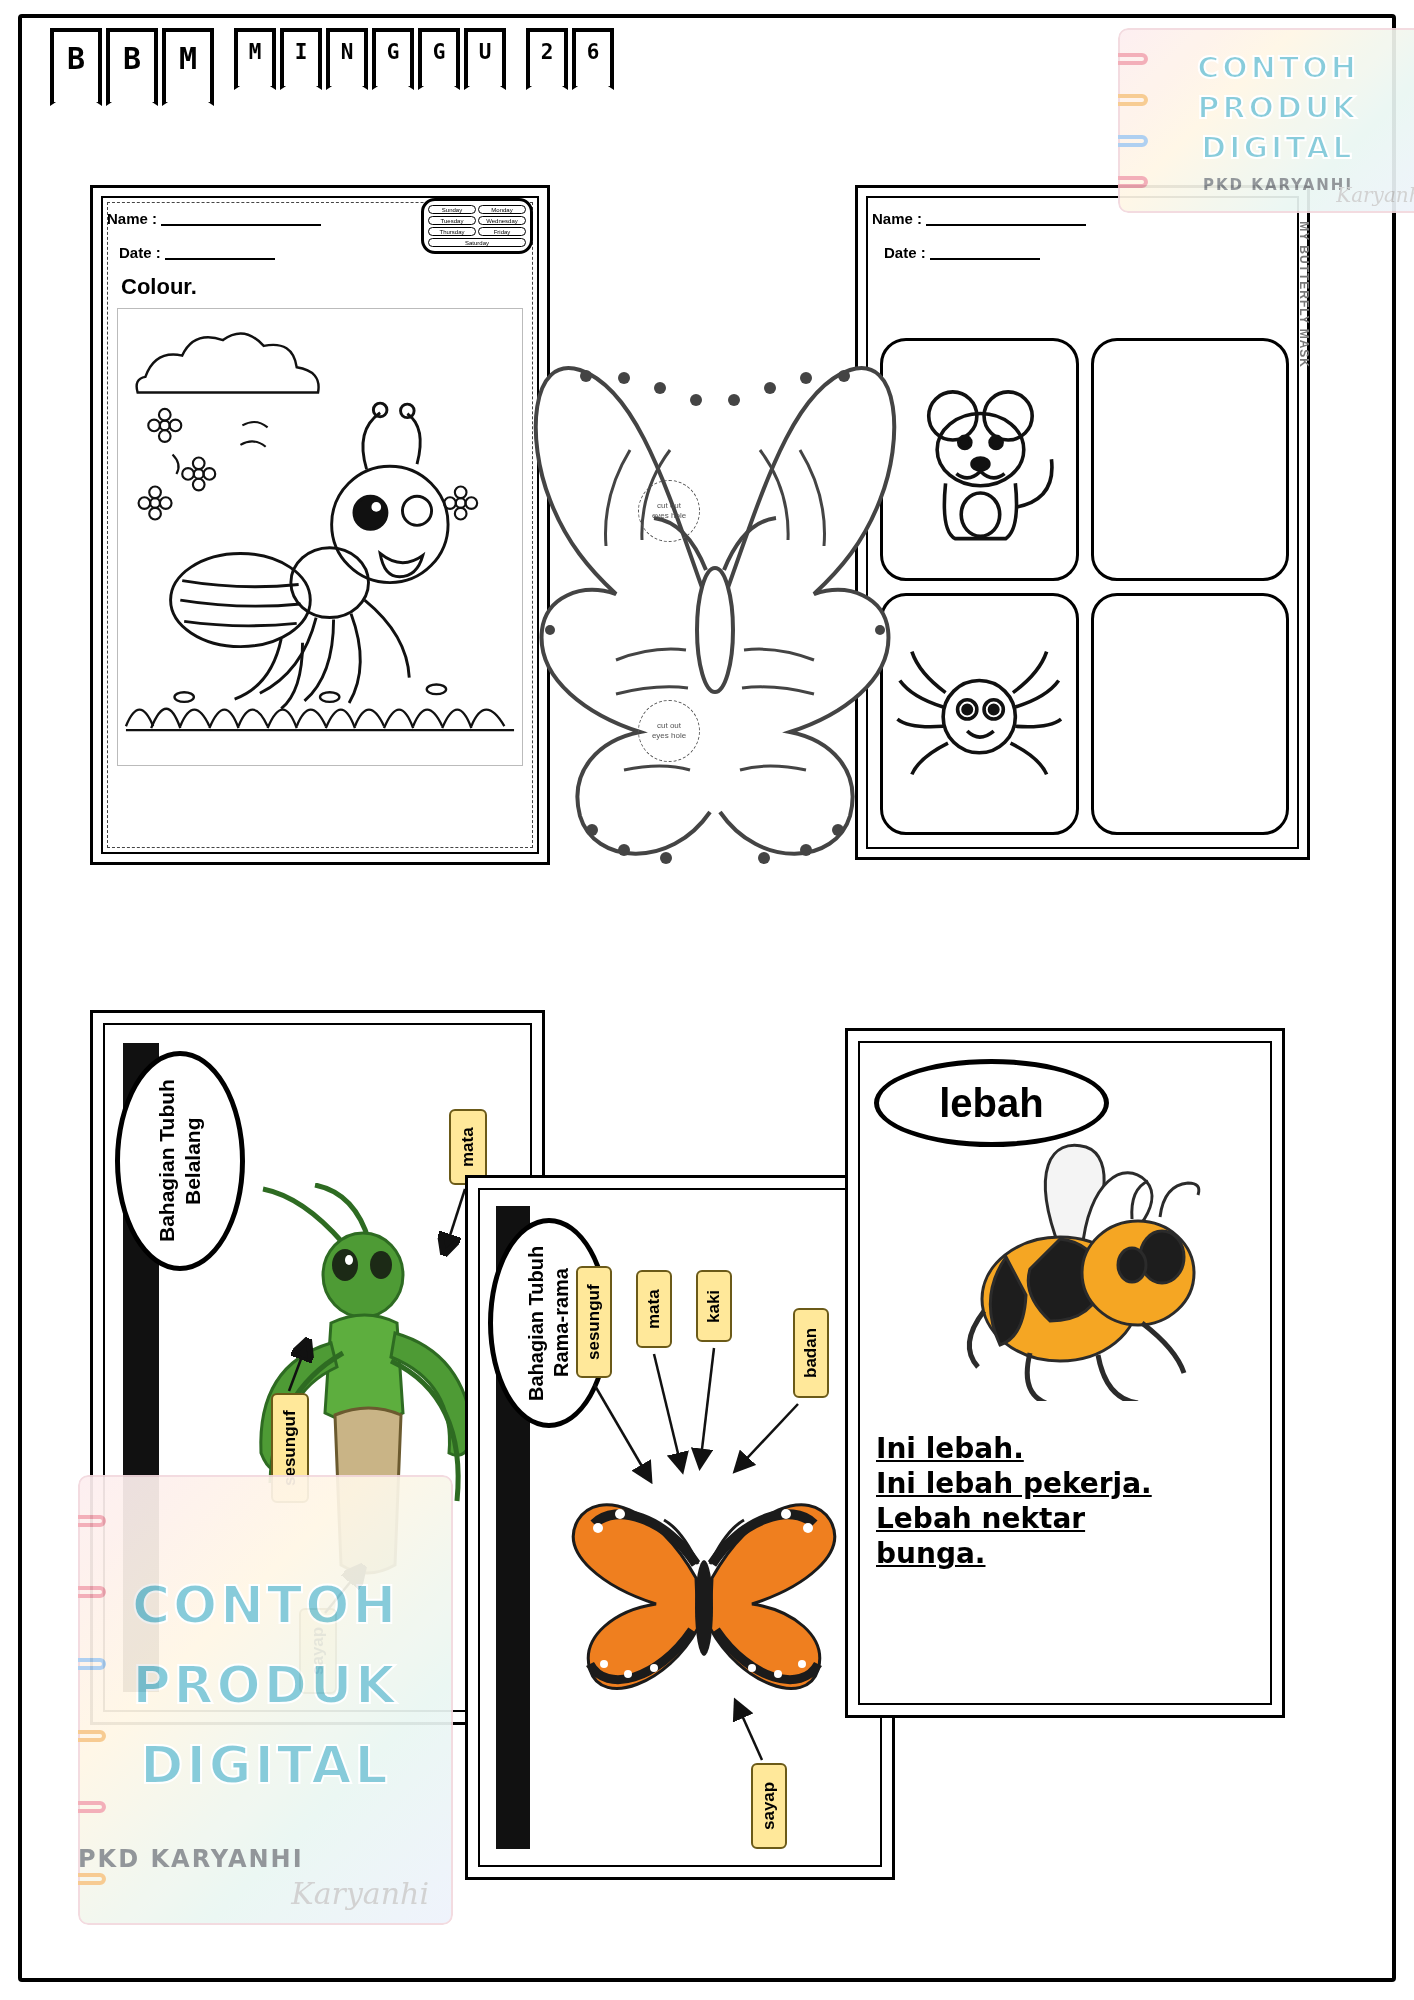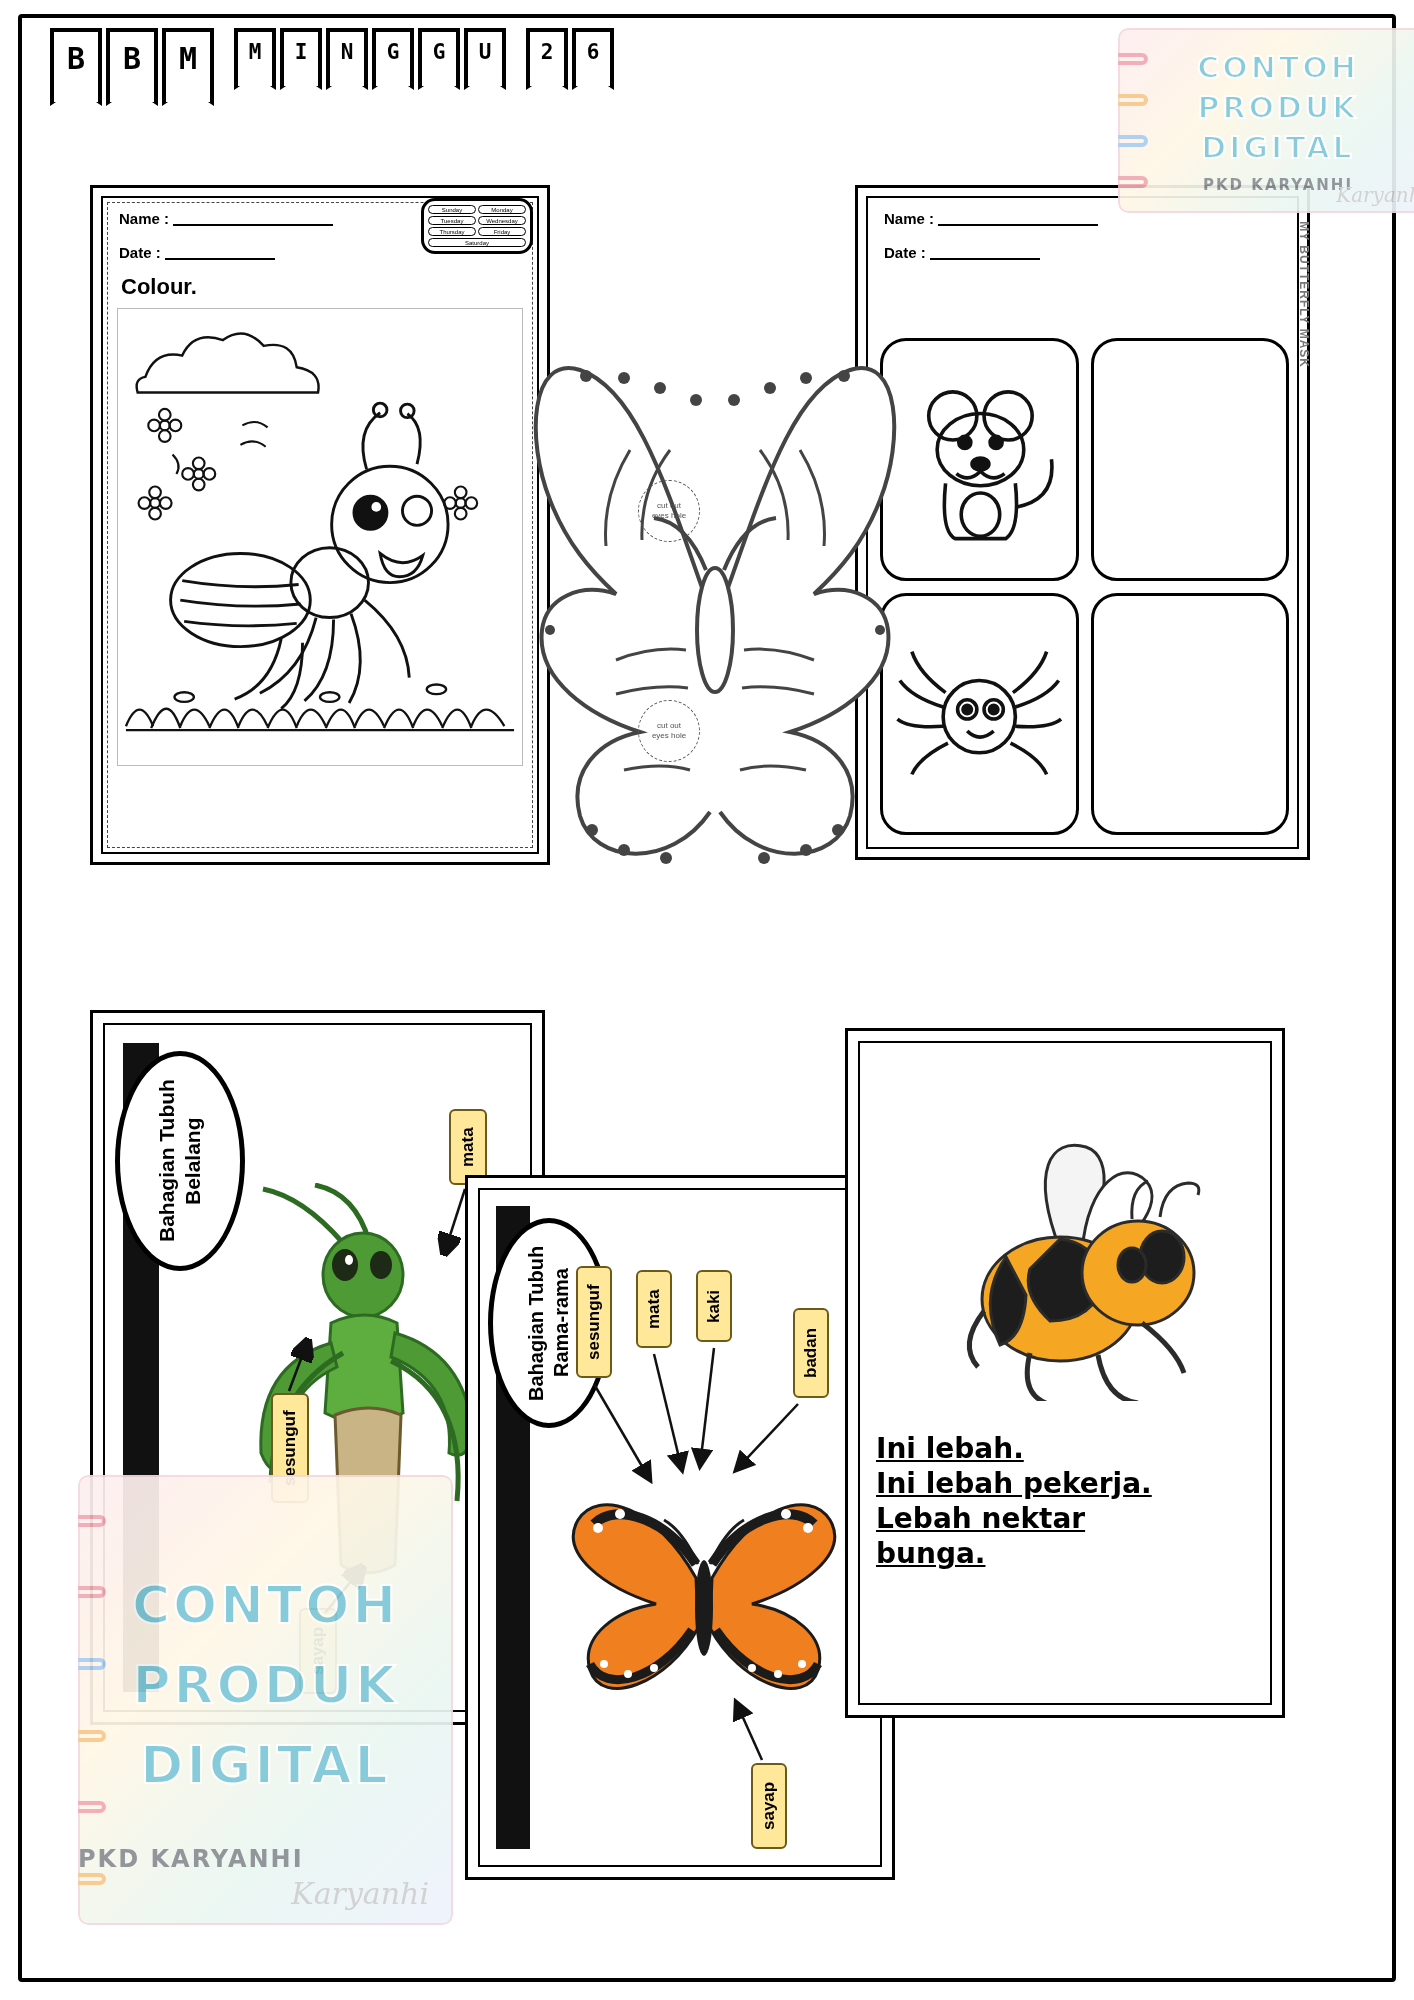--- a/index.html
+++ b/index.html
@@ -14,21 +14,21 @@
   .flag span{font-family:"DejaVu Sans Mono",monospace;font-size:30px;font-weight:bold;line-height:1;padding-top:12px;letter-spacing:0;}
   .flag.sm{width:42px;height:62px;}
   .flag.sm span{font-size:21px;padding-top:10px;}
   .banner .gap{width:12px;}
 
   
   .ws{position:absolute;background:#fff;border:3px solid #000;box-sizing:border-box;}
   .ws .inner{position:absolute;inset:8px;border:2px solid #000;}
   .ws .inner2{position:absolute;inset:5px;border:1px dashed #444;}
 
-  .namerow{position:absolute;left:26px;top:22px;font-size:15px;font-weight:bold;}
+  .namerow{position:absolute;left:14px;top:22px;font-size:15px;font-weight:bold;}
   .namerow .line{display:inline-block;width:160px;border-bottom:2px solid #000;height:14px;vertical-align:-2px;}
   .daterow{position:absolute;left:26px;top:56px;font-size:15px;font-weight:bold;}
   .daterow .line{display:inline-block;width:110px;border-bottom:2px solid #000;height:14px;vertical-align:-2px;}
 
   
   .daychart{position:absolute;right:14px;top:10px;width:112px;height:56px;border:3px solid #000;border-radius:14px;
             display:grid;grid-template-columns:1fr 1fr;gap:2px;padding:4px;box-sizing:border-box;background:#fff;}
   .daychart div{border:1px solid #000;border-radius:6px;font-size:6px;display:flex;align-items:center;justify-content:center;}
   .daychart .wide{grid-column:span 2;}
 
@@ -437,20 +437,23 @@
       <path d="M246 170 L232 288"></path>
       <path d="M330 226 L268 292"></path>
       <path d="M294 582 L268 524"></path>
     </g>
   </svg>
 </div>
 
 <div class="card" style="left:845px;top:1028px;width:440px;height:690px;">
   <div class="pad"></div>
 
+  <div class="oval" style="left:26px;top:28px;width:225px;height:78px;">
+    <span style="font-size:40px;">lebah</span>
+  </div>
 
   <svg viewBox="0 0 330 260" width="330" height="260" style="position:absolute;left:62px;top:110px;">
     <g stroke="#2b2b2b" stroke-width="3">
       <path d="M150 108 C120 30 140 -4 176 6 C206 16 196 74 166 112z" fill="#f4f4f4"></path>
       <path d="M172 110 C178 40 214 18 236 40 C258 64 214 108 186 122z" fill="#ffffff"></path>
       <ellipse cx="150" cy="158" rx="78" ry="62" fill="#f5a623"></ellipse>
       <path d="M96 116 q-28 40 -6 88 q24 -8 26 -50z" fill="#1d1d1d"></path>
       <path d="M150 98 q36 4 44 42 q-10 40 -54 40 q-28 -26 -20 -52z" fill="#1d1d1d"></path>
       <ellipse cx="228" cy="132" rx="56" ry="52" fill="#f5a623"></ellipse>
       <ellipse cx="252" cy="116" rx="22" ry="26" fill="#1d1d1d"></ellipse>

